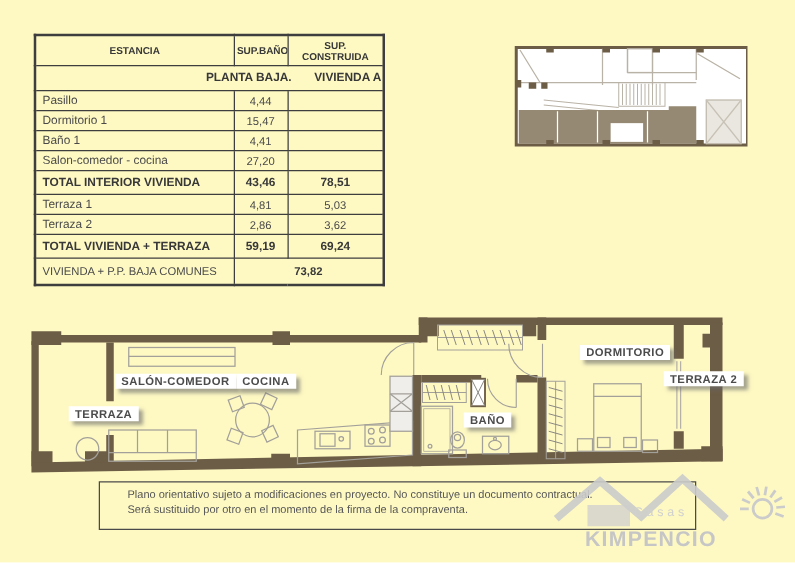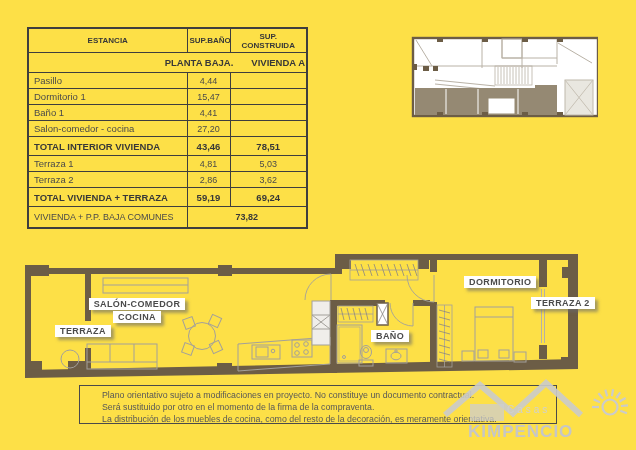--- a/index.html
+++ b/index.html
@@ -1,16 +1,16 @@
 <!DOCTYPE html>
 <html><head>
 <meta charset="utf-8">
 <style>
   html,body{margin:0;padding:0;background:#ffffff;}
-  .page{position:relative;width:636px;height:450px;background:#fde047;overflow:hidden;
+  .page{position:relative;width:636px;height:450px;background:#fef9c3;overflow:hidden;
         font-family:"Liberation Sans",sans-serif;}
 
   
   .area-table{position:absolute;left:27px;top:27px;width:279px;border-collapse:collapse;
               table-layout:fixed;border:2px solid #3e3e3e;color:#4a4a4a;}
   .area-table th,.area-table td{border:1px solid #3e3e3e;overflow:hidden;white-space:nowrap;}
   .area-table .hdr th{font-size:8px;font-weight:bold;color:#383838;text-align:center;
                       height:23px;white-space:normal;line-height:9px;padding:0 2px;}
   .area-table .section td{font-weight:bold;font-size:9.5px;color:#383838;height:17px;
                           padding-left:5px;text-align:right;}
@@ -23,21 +23,21 @@
   .area-table .footer-cell{font-size:9px;text-align:center;font-weight:bold;color:#383838;height:18px;}
 
   
   .key-plan{position:absolute;left:406px;top:36px;}
   .floor-plan{position:absolute;left:25px;top:245px;}
 
   
   .chip{position:absolute;background:#fff;color:#4b4b4b;font-weight:bold;font-size:9px;
         letter-spacing:.4px;padding:1px 5px;box-shadow:3px 3px 3px rgba(105,105,105,.6);
         white-space:nowrap;z-index:4;}
-  .chip-stack{position:absolute;display:flex;flex-direction:column;align-items:center;z-index:4;}
+  .chip-stack{position:absolute;display:flex;align-items:center;z-index:4;}
   .chip-stack .chip{position:relative;}
   .chip-stack .chip + .chip{margin-top:1px;}
 
   
   .disclaimer{position:absolute;left:79px;top:385px;width:478px;height:39px;
               border:1px solid #4a4a4a;box-sizing:border-box;padding:3px 4px 0 22px;
               font-size:8.8px;line-height:12px;color:#575757;z-index:2;background:transparent;}
 
   
   .watermark{position:absolute;left:438px;top:368px;z-index:3;pointer-events:none;}
@@ -281,21 +281,20 @@
     <span class="chip">SALÓN-COMEDOR</span>
     <span class="chip">COCINA</span>
   </div>
   <div class="chip" style="left:371px;top:330px;">BAÑO</div>
   <div class="chip" style="left:464px;top:276px;">DORMITORIO</div>
   <div class="chip" style="left:531px;top:297px;">TERRAZA 2</div>
 
   <div class="disclaimer">
     <div>Plano orientativo sujeto a modificaciones en proyecto. No constituye un documento contractual.</div>
     <div>Será sustituido por otro en el momento de la firma de la compraventa.</div>
-    <div>La distribución de los muebles de cocina, como del resto de la decoración, es meramente orientativa.</div>
   </div>
 
   <svg class="watermark" width="200" height="82" viewBox="0 0 200 82">
     <g stroke="#cbcbcb" stroke-width="6" fill="none" opacity=".9">
       <path d="M7,47 L42,17 L77,47"></path>
       <path d="M73,47 L108,15 L143,47"></path>
     </g>
     <rect x="32" y="36" width="34" height="17" fill="#cdcdcd" opacity=".75"></rect>
     <text x="69" y="45" class="wm-casas">Casas</text>
     <text x="30" y="69" class="wm-brand">KIMPENCIO</text>

